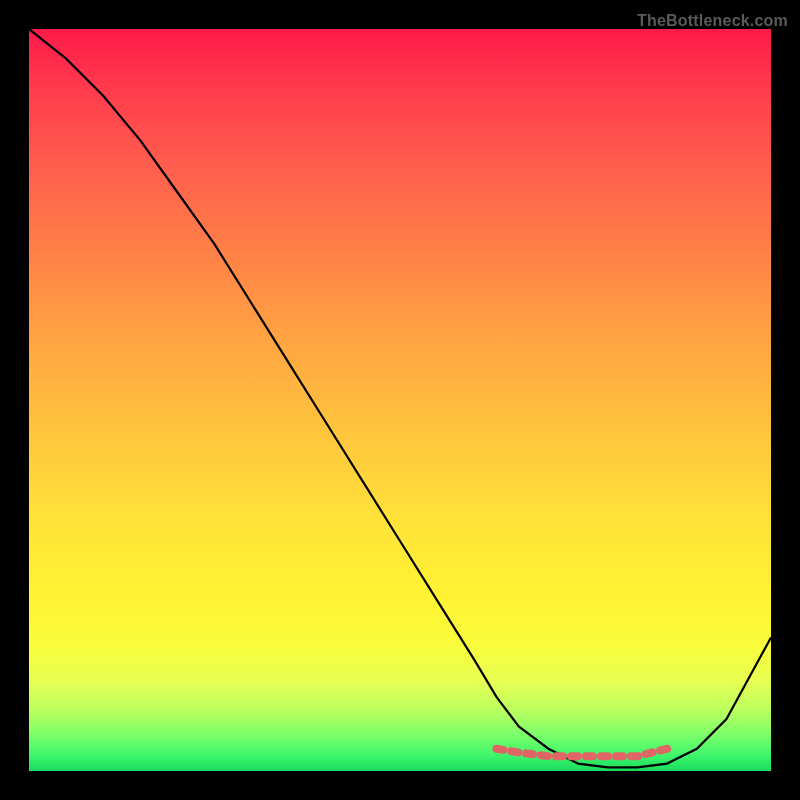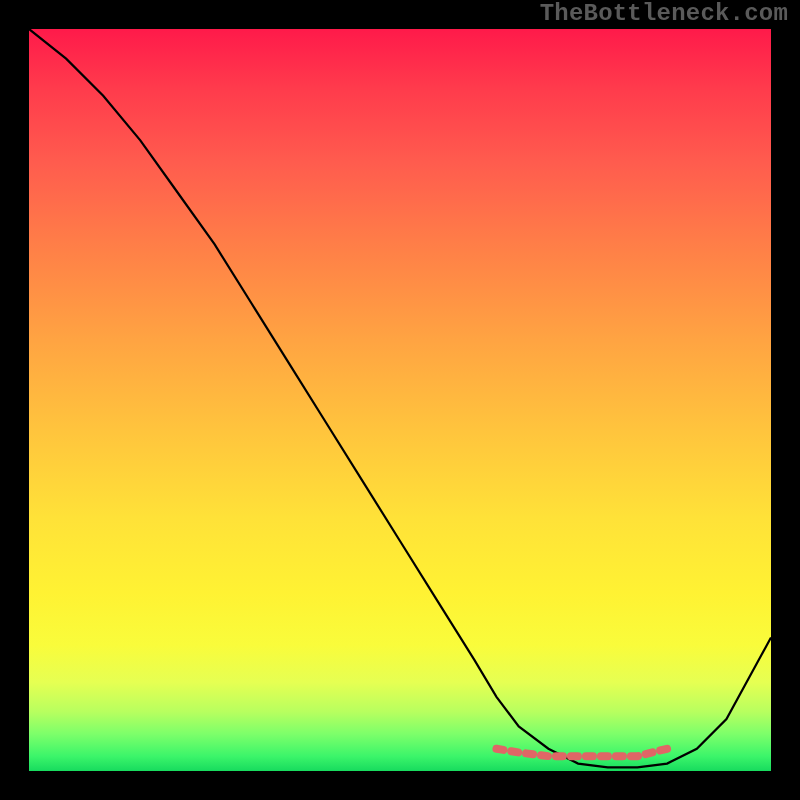--- a/index.html
+++ b/index.html
@@ -12,28 +12,27 @@
     font-family: Arial, Helvetica, sans-serif;
   }
   .container {
     position: relative;
     width: 800px;
     height: 800px;
     background: #000;
   }
   .watermark {
     position: absolute;
-    top: 0;
+    top: 12px;
     right: 12px;
     color: #5a5a5a;
-    font-size: 24px;
+    font-size: 16px;
     font-weight: bold;
     letter-spacing: 0.2px;
     z-index: 10;
-    font-family: Liberation Mono, monospace;
   }
   .plot {
     position: absolute;
     left: 29px;
     top: 29px;
     width: 742px;
     height: 742px;
   }
   .gradient {
     position: absolute;

